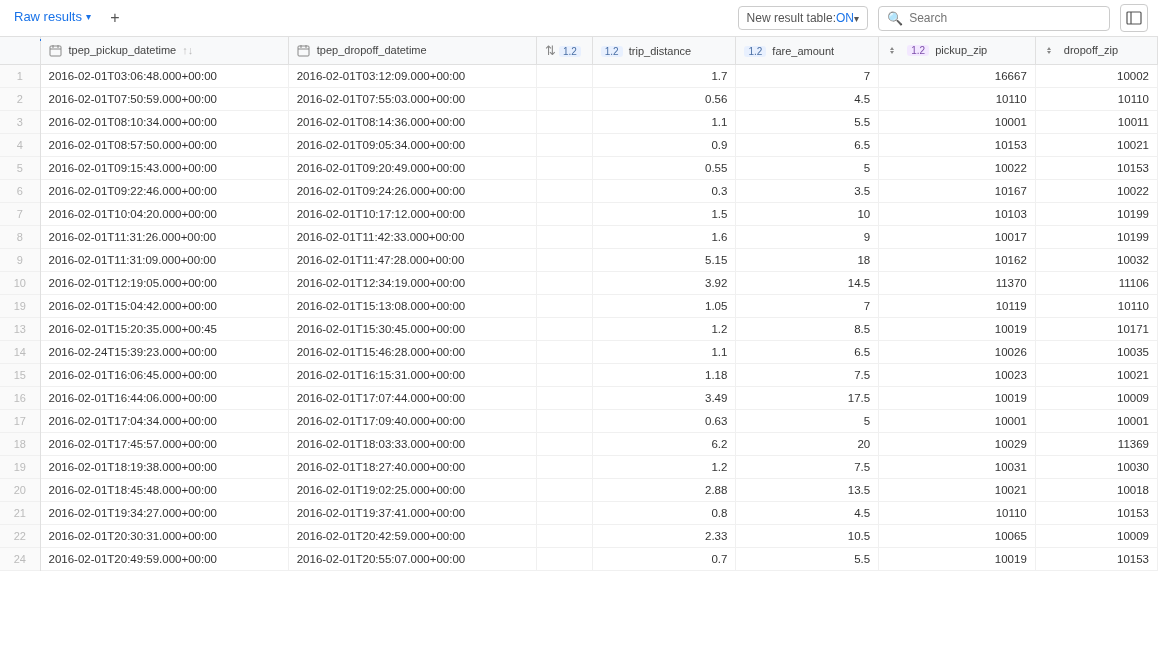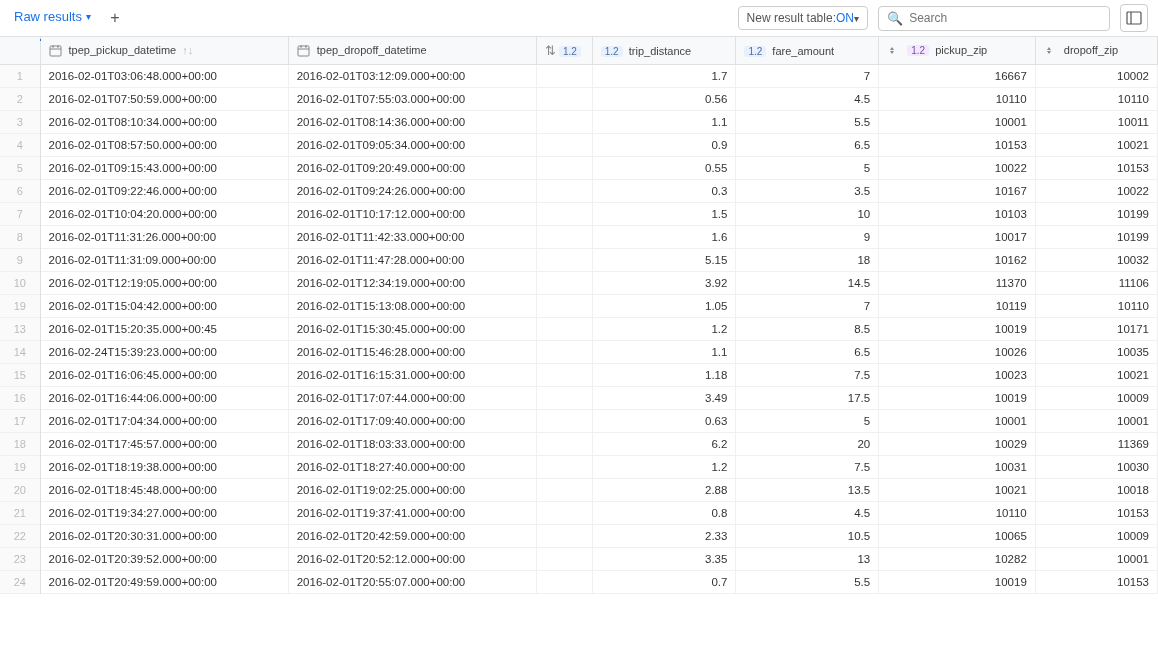--- a/index.html
+++ b/index.html
@@ -478,30 +478,20 @@
           <td class="row-num">22</td>
           <td>2016-02-01T20:30:31.000+00:00</td>
           <td>2016-02-01T20:42:59.000+00:00</td>
           <td></td>
           <td class="num-cell">2.33</td>
           <td class="num-cell">10.5</td>
           <td class="num-cell">10065</td>
           <td class="num-cell">10009</td>
         </tr>
         <tr>
-          <td class="row-num">23</td>
-          <td>2016-02-01T20:39:52.000+00:00</td>
-          <td>2016-02-01T20:52:12.000+00:00</td>
-          <td></td>
-          <td class="num-cell">3.35</td>
-          <td class="num-cell">13</td>
-          <td class="num-cell">10282</td>
-          <td class="num-cell">10001</td>
-        </tr>
-        <tr>
           <td class="row-num">24</td>
           <td>2016-02-01T20:49:59.000+00:00</td>
           <td>2016-02-01T20:55:07.000+00:00</td>
           <td></td>
           <td class="num-cell">0.7</td>
           <td class="num-cell">5.5</td>
           <td class="num-cell">10019</td>
           <td class="num-cell">10153</td>
         </tr>
       </tbody>

